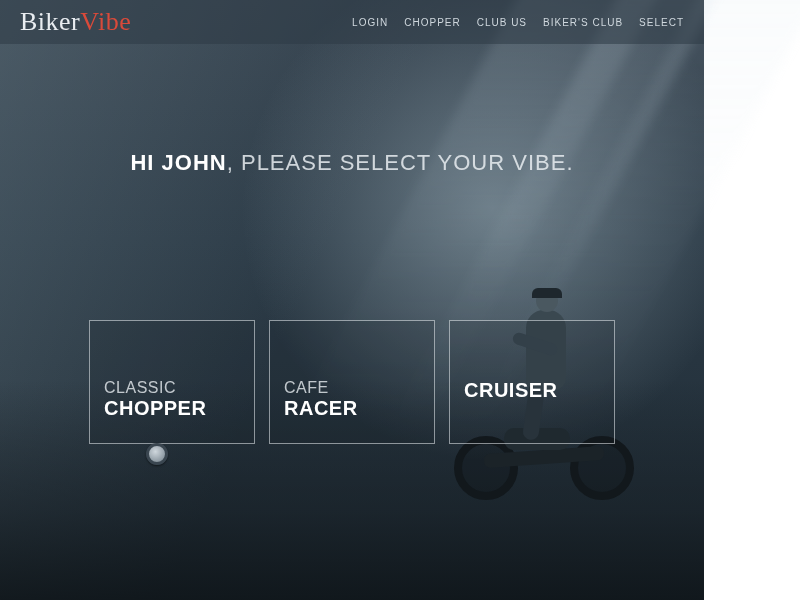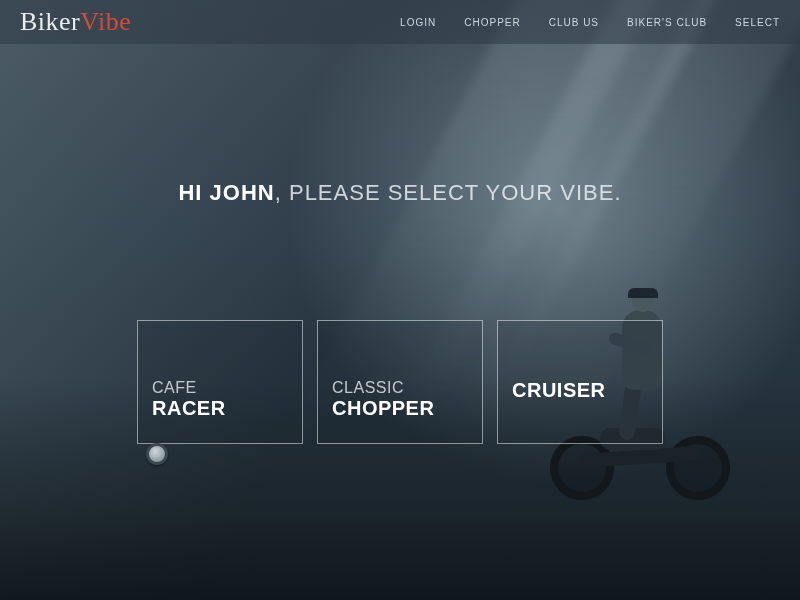--- a/index.html
+++ b/index.html
@@ -1,20 +1,20 @@
 <!DOCTYPE html>
 <html><head>
 <meta charset="utf-8">
 <style>
 * { margin: 0; padding: 0; box-sizing: border-box; }
 html, body { width: 800px; height: 600px; overflow: hidden; font-family: Arial, Helvetica, sans-serif; }
 
 .hero {
   position: relative;
-  width: 800px;
+  width: 704px;
   height: 600px;
   background:
     radial-gradient(circle at 70% 35%, rgba(180,200,210,0.45) 0%, rgba(60,80,95,0) 40%),
     linear-gradient(115deg, rgba(120,140,150,0.35) 0%, rgba(30,45,58,0.0) 45%),
     linear-gradient(180deg, #34414d 0%, #2b3a46 40%, #1f2b34 100%);
 }
 
 
 .shaft {
   position: absolute;
@@ -88,35 +88,34 @@
   padding: 0 20px;
   background: rgba(46,58,70,0.55);
 }
 .logo {
   font-family: "Brush Script MT", cursive;
   font-size: 26px;
   letter-spacing: 0.5px;
 }
 .logo .l1 { color: #e9edf1; }
 .logo .l2 { color: #d94a3a; }
-.nav { display: flex; gap: 28px; }
+.nav { display: flex; gap: 16px; }
 .nav a {
   color: #cfd7dd; font-size: 10px; letter-spacing: 1px;
   text-decoration: none; cursor: pointer;
 }
 
 
 .headline {
   position: absolute; top: 150px; left: 0; right: 0;
   text-align: center;
   color: #e9edf1;
   font-size: 22px;
   font-weight: 300;
   letter-spacing: 1px;
-  margin-top: 30px;
 }
 .headline .greet { font-weight: 700; color: #ffffff; }
 .headline .rest { color: rgba(233,237,241,0.85); }
 
 
 .cards {
   position: absolute; left: 0; right: 0; top: 320px;
   display: flex; justify-content: center; gap: 14px;
 }
 .card {
@@ -181,27 +180,27 @@
       <a>SELECT</a>
     </nav>
   </div>
 
   <div class="headline">
     <span class="greet">HI JOHN</span><span class="rest">, PLEASE SELECT YOUR VIBE.</span>
   </div>
 
   <div class="cards">
     <div class="card">
+      <div class="line1">CLASSIC</div>
+      <div class="line2">CHOPPER</div>
+    </div>
+    <div class="card">
       <div class="line1">CAFE</div>
       <div class="line2">RACER</div>
     </div>
     <div class="card">
-      <div class="line1">CLASSIC</div>
-      <div class="line2">CHOPPER</div>
-    </div>
-    <div class="card">
       <div class="line2">CRUISER</div>
     </div>
   </div>
 
   <div class="chip"></div>
 
 </div>
 
 </body></html>

